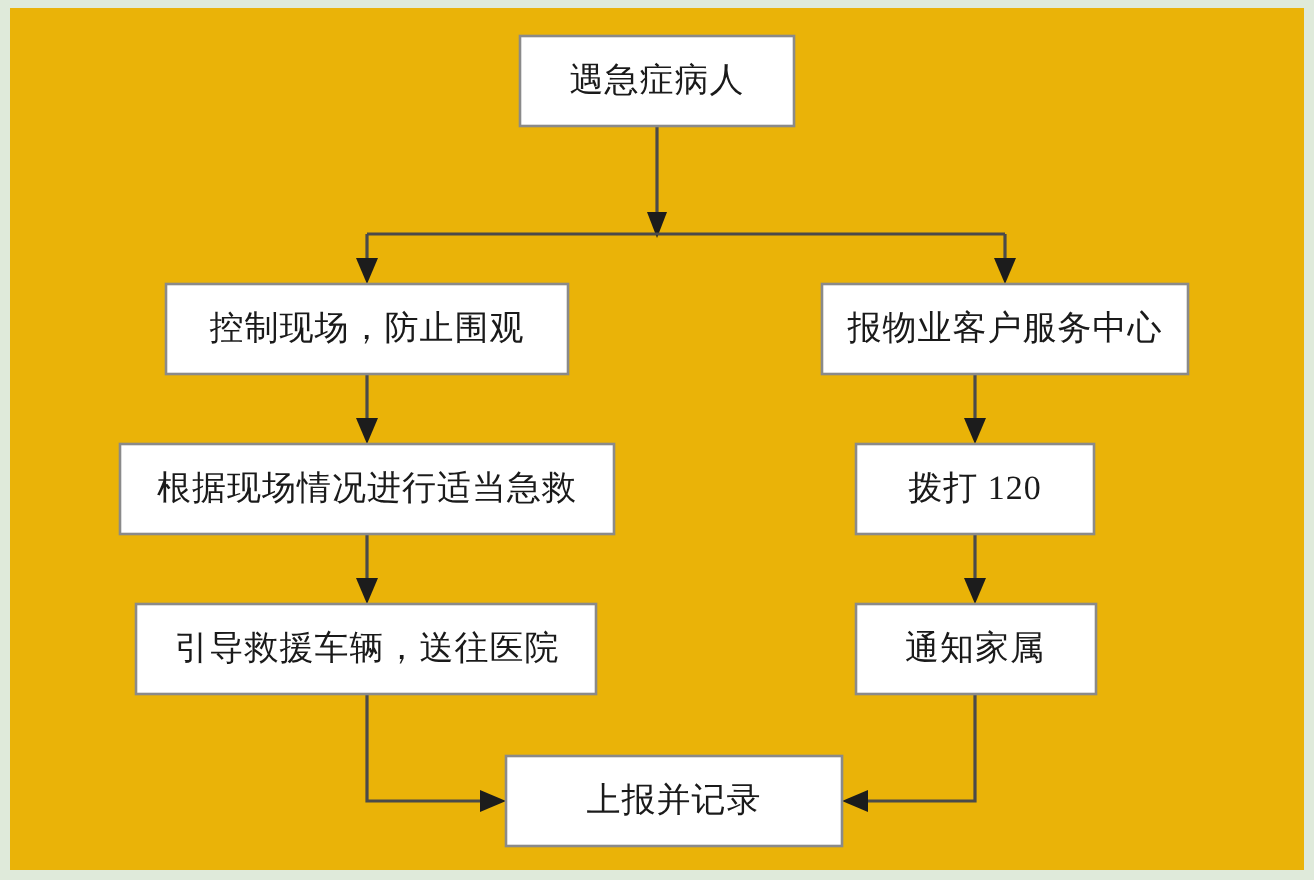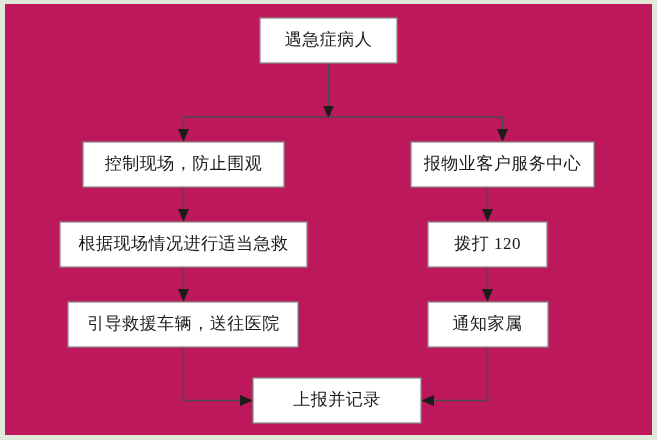--- a/index.html
+++ b/index.html
@@ -8,21 +8,21 @@
     padding: 0;
     background: #ffffff;
   }
   body {
     font-family: "Liberation Serif", "DejaVu Serif", serif;
   }
   #page {
     position: relative;
     width: 657px;
     height: 440px;
-    background: #be185d;
+    background: #eab308;
     box-sizing: border-box;
     overflow: hidden;
   }
   
   #page-frame {
     position: absolute;
     left: 0;
     top: 0;
     width: 657px;
     height: 440px;

